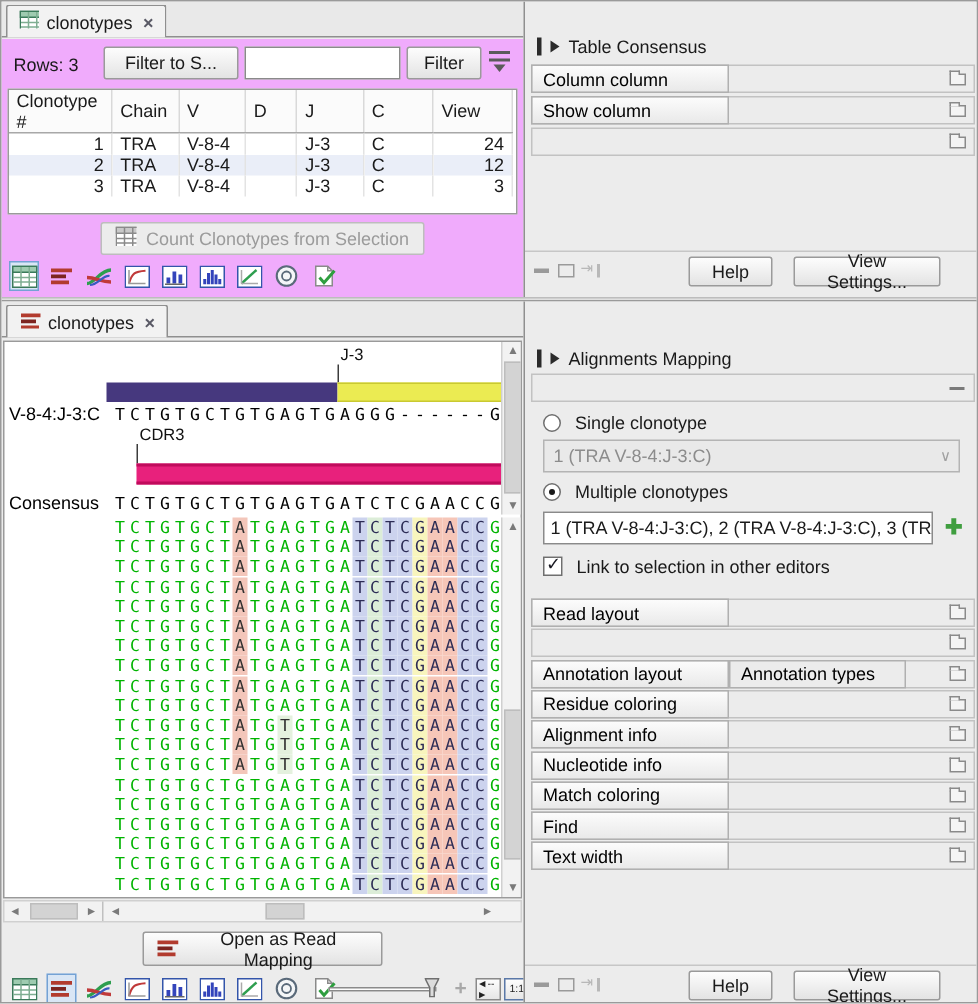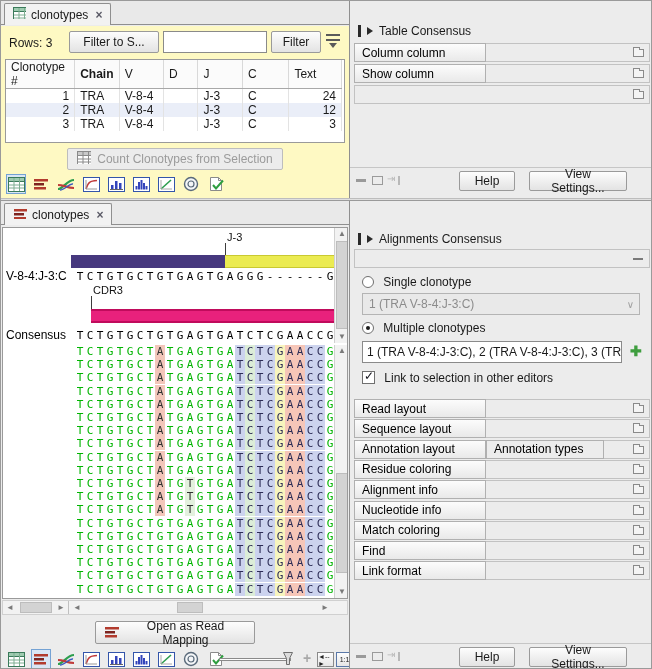--- a/index.html
+++ b/index.html
@@ -49,21 +49,21 @@
   .minus-ico { position:absolute; right:6px; top:8px; width:10px; height:2px; background:#7a7a7a; }
   .panel-bottom { position:absolute; left:0; width:304px; height:26px;
     border-top:1px solid #c6c6c6; display:flex; align-items:center; }
   .mini-ico { display:inline-block; margin-left:6px; }
   .mini-minus { width:10px; height:3px; background:#9a9a9a; }
   .mini-folder { width:11px; height:9px; border:1px solid #9a9a9a; position:relative; }
   .mini-dock { width:11px; height:9px; border-right:2px solid #b8b8b8; position:relative; }
   .mini-dock::before { content:"⇥"; color:#b8b8b8; font-size:10px; position:absolute; left:-2px; top:-3px; }
   
   #top-left { position:absolute; left:0; top:0; width:348px; height:197px; }
-  #tl-body { position:absolute; top:25px; left:0; width:348px; height:172px; background:#fef9c3; }
+  #tl-body { position:absolute; top:25px; left:0; width:348px; height:172px; background:#f0abfc; }
   #tl-toolbar { position:absolute; top:5px; left:0; width:340px; height:24px; }
   #rows-label { position:absolute; left:8px; top:5px; }
   #filter-to-sel { position:absolute; left:68px; top:0; width:90px; }
   #filter-input { position:absolute; left:162px; top:0; width:104px; height:22px;
     border:1px solid #8a8a8a; background:#fff; font-size:12px; padding:0 4px; }
   #filter-btn { position:absolute; left:270px; top:0; width:50px; }
   #filter-adv { position:absolute; left:325px; top:3px; width:16px; height:16px; }
   .fbar { position:absolute; left:0; width:14px; height:2px; background:#5a5a5a; }
   .fbar.b2 { top:5px; } .fbar.b1 { top:0; }
   .ftri { position:absolute; left:3px; top:9px; width:0; height:0;
@@ -160,26 +160,26 @@
           <span class="fbar b1"></span>
             <span class="fbar b2"></span>
             <span class="ftri"></span>
         </span>
       </div>
       <div id="tablewrap">
         <table class="clono">
           <thead id="tbl-head">
               <tr>
                 <th style="width: 68px;">Clonotype #</th>
-                <th style="width: 44px; font-weight: bold;">Chain</th>
+                <th style="width: 44px;">Chain</th>
                 <th style="width: 44px;">V</th>
                 <th style="width: 34px;">D</th>
                 <th style="width: 44px;">J</th>
                 <th style="width: 46px;">C</th>
-                <th style="width: 52px;">Text</th>
+                <th style="width: 52px;">View</th>
               </tr>
             </thead>
           <tbody id="tbl-body">
               <tr>
                 <td class="num">1</td>
                 <td>TRA</td>
                 <td>V-8-4</td>
                 <td></td>
                 <td>J-3</td>
                 <td>C</td>
@@ -508,21 +508,21 @@
       <span id="zoom-plus">+</span>
       <span class="zbtn" id="zoom-fit">◄--►</span>
       <span class="zbtn" id="zoom-11">1:1</span>
     </div>
   </div>
 
   <div class="panel-right" style="top:200px; height:469px;">
     <div class="settings-header" style="top:30px;">
       <span class="hdr-bar"></span>
       <span class="hdr-tri"></span>
-      <span>Alignments Consensus</span>
+      <span>Alignments Mapping</span>
     </div>
 
     <div class="sect-row" style="top:48px;">
       <span class="minus-ico"></span>
     </div>
 
     <div style="position:absolute; left:12px; top:74px;">
       <span class="radio"></span>
       <span style="margin-left:6px;">Single clonotype</span>
     </div>
@@ -542,21 +542,20 @@
       <span class="checkbox on"></span>
       <span style="margin-left:6px;">Link to selection in other editors</span>
     </div>
 
     <div id="bot-right-list">
         <div class="sect-row" style="top: 198px;">
           <button class="sect-label">Read layout</button>
           <span class="folder-ico"></span>
         </div>
         <div class="sect-row" style="top: 218.3px;">
-          <button class="sect-label">Sequence layout</button>
           <span class="folder-ico"></span>
         </div>
         <div class="sect-row" style="top: 238.6px;">
           <button class="sect-label" style="left: 131px; min-width: 118px; background: rgb(236, 236, 236);">Annotation types</button>
           <button class="sect-label">Annotation layout</button>
           <span class="folder-ico"></span>
         </div>
         <div class="sect-row" style="top: 258.9px;">
           <button class="sect-label">Residue coloring</button>
           <span class="folder-ico"></span>
@@ -571,21 +570,21 @@
         </div>
         <div class="sect-row" style="top: 319.8px;">
           <button class="sect-label">Match coloring</button>
           <span class="folder-ico"></span>
         </div>
         <div class="sect-row" style="top: 340.1px;">
           <button class="sect-label">Find</button>
           <span class="folder-ico"></span>
         </div>
         <div class="sect-row" style="top: 360.4px;">
-          <button class="sect-label">Link format</button>
+          <button class="sect-label">Text width</button>
           <span class="folder-ico"></span>
         </div>
       </div>
 
     <div class="panel-bottom" style="top:442px;">
       <span class="mini-ico mini-minus"></span>
       <span class="mini-ico mini-folder"></span>
       <span class="mini-ico mini-dock"></span>
       <button class="btn" style="position:absolute; left:109px; width:56px; height:20px;">Help</button>
       <button class="btn" style="position:absolute; left:179px; width:98px; height:20px;">View Settings...</button>

